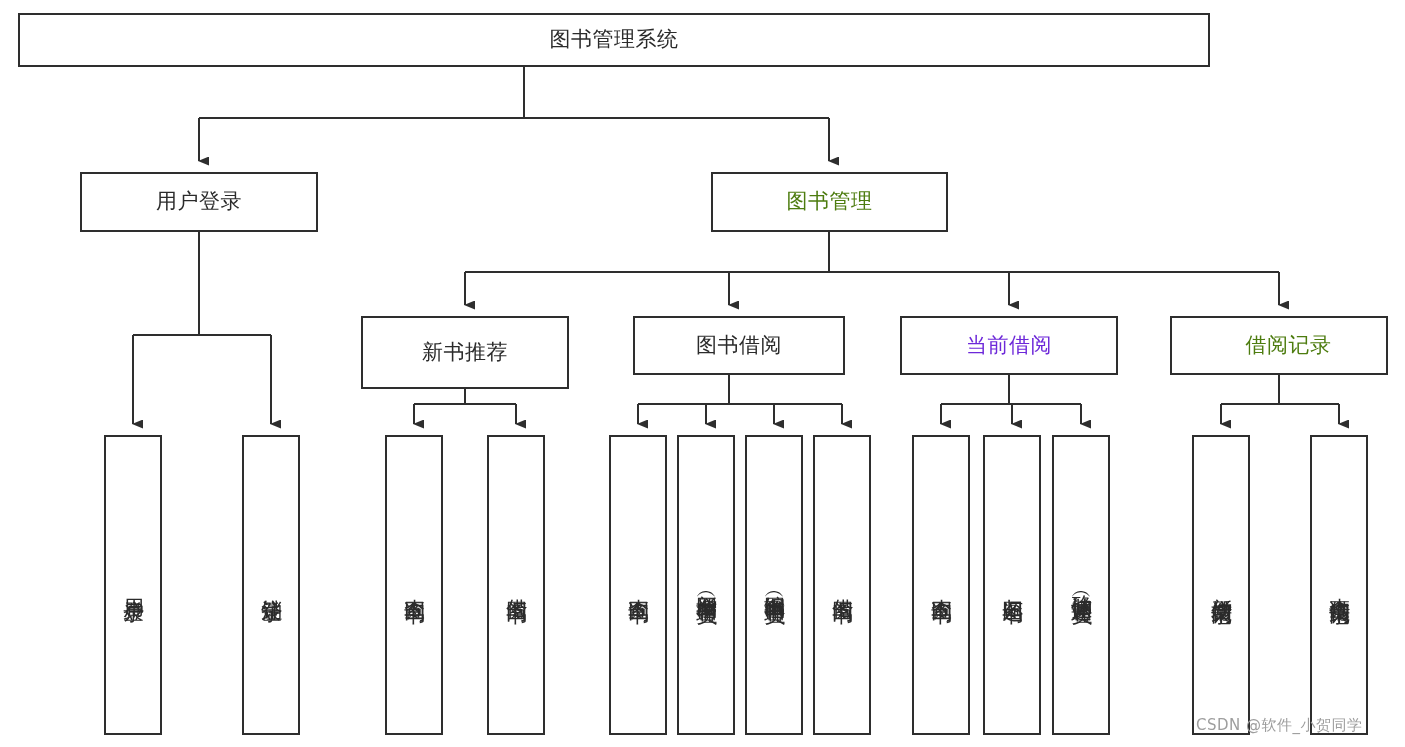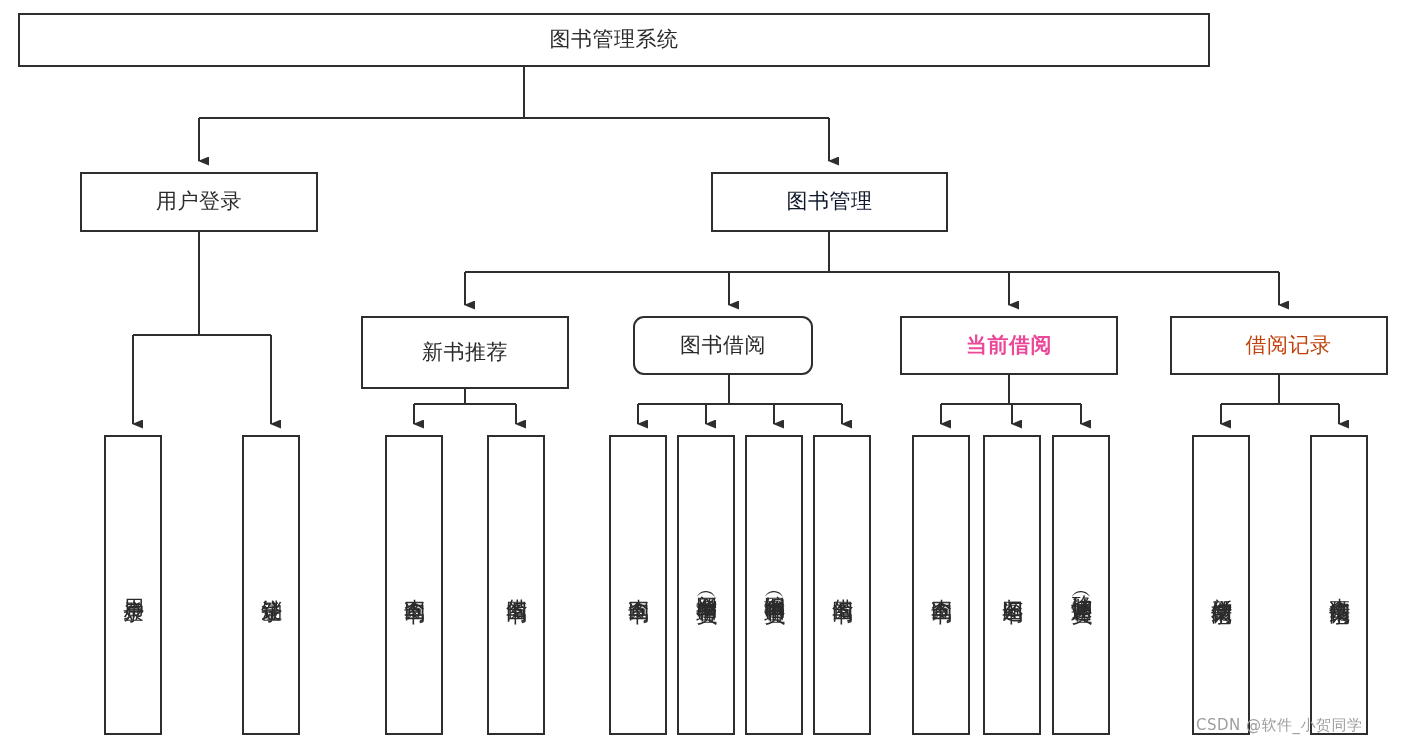--- a/index.html
+++ b/index.html
@@ -122,33 +122,33 @@
   </svg>
 
   <div id="node-layer">
       <div class="node-box" style="left: 18px; top: 13px; width: 1192px; height: 54px; border-color: rgb(46, 46, 46); background: rgb(255, 255, 255);">
         <span class="node-label-h" style="color: rgb(43, 43, 43);">图书管理系统</span>
       </div>
       <div class="node-box" style="left: 80px; top: 172px; width: 238px; height: 60px; border-color: rgb(46, 46, 46); background: rgb(255, 255, 255);">
         <span class="node-label-h" style="color: rgb(43, 43, 43);">用户登录</span>
       </div>
       <div class="node-box" style="left: 711px; top: 172px; width: 237px; height: 60px; border-color: rgb(46, 46, 46); background: rgb(255, 255, 255);">
-        <span class="node-label-h" style="color: #0f172a;">图书管理</span>
+        <span class="node-label-h" style="color: #4d7c0f;">图书管理</span>
       </div>
       <div class="node-box" style="left: 361px; top: 316px; width: 208px; height: 73px; border-color: rgb(46, 46, 46); background: rgb(255, 255, 255);">
         <span class="node-label-h" style="color: rgb(43, 43, 43);">新书推荐</span>
       </div>
-      <div class="node-box" style="left: 633px; top: 316px; width: 180px; height: 59px; border-color: rgb(46, 46, 46); background: rgb(255, 255, 255); border-radius: 11px;">
+      <div class="node-box" style="left: 633px; top: 316px; width: 212px; height: 59px; border-color: rgb(46, 46, 46); background: rgb(255, 255, 255);">
         <span class="node-label-h" style="color: rgb(43, 43, 43);">图书借阅</span>
       </div>
       <div class="node-box" style="left: 900px; top: 316px; width: 218px; height: 59px; border-color: rgb(46, 46, 46); background: rgb(255, 255, 255);">
-        <span class="node-label-h" style="color: #ec4899; font-weight: bold;">当前借阅</span>
+        <span class="node-label-h" style="color: #6d28d9;">当前借阅</span>
       </div>
       <div class="node-box" style="left: 1170px; top: 316px; width: 218px; height: 59px; border-color: rgb(46, 46, 46); background: rgb(255, 255, 255);">
-        <span class="node-label-h" style="color: #c2410c; margin-left: 19px;">借阅记录</span>
+        <span class="node-label-h" style="color: #4d7c0f; margin-left: 19px;">借阅记录</span>
       </div>
       <div class="node-box" style="left: 104px; top: 435px; width: 58px; height: 300px; border-color: rgb(46, 46, 46); background: rgb(255, 255, 255);">
         <span class="node-label-v" style="color: rgb(43, 43, 43);">用户登录</span>
       </div>
       <div class="node-box" style="left: 242px; top: 435px; width: 58px; height: 300px; border-color: rgb(46, 46, 46); background: rgb(255, 255, 255);">
         <span class="node-label-v" style="color: rgb(43, 43, 43);">注销登录</span>
       </div>
       <div class="node-box" style="left: 385px; top: 435px; width: 58px; height: 300px; border-color: rgb(46, 46, 46); background: rgb(255, 255, 255);">
         <span class="node-label-v" style="color: rgb(43, 43, 43);">查询图书</span>
       </div>

